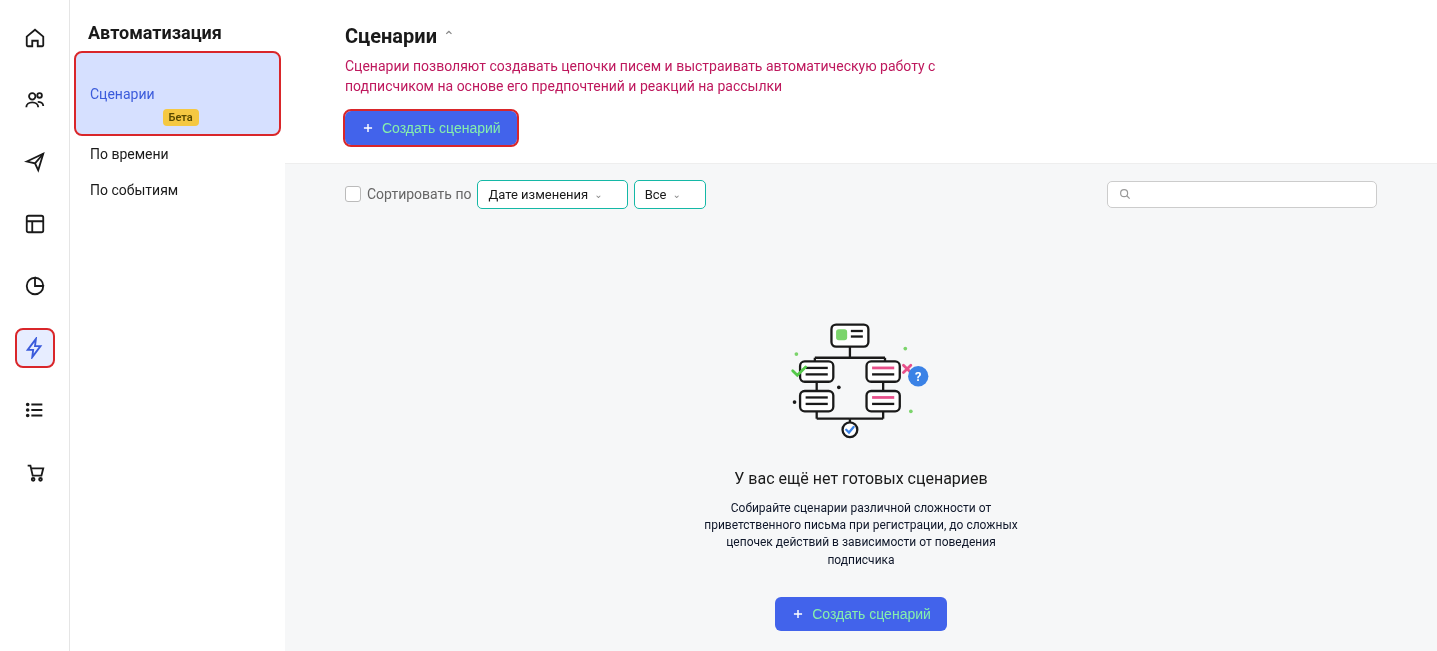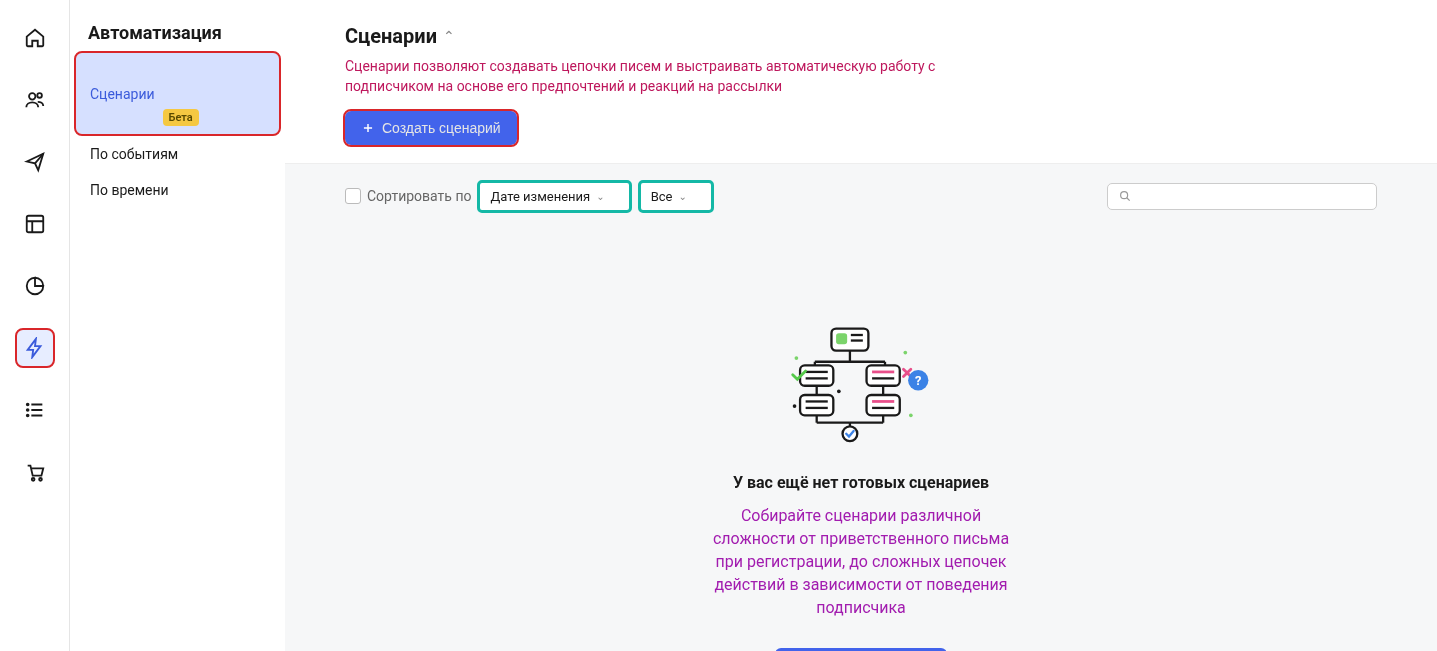--- a/index.html
+++ b/index.html
@@ -83,21 +83,21 @@
     .title-row {
       display: flex; align-items: center; gap: 6px;
       margin-bottom: 8px;
     }
     .title-row h1 { font-size: 20px; font-weight: 700; }
     .chev { color: #888; font-size: 14px; }
     .desc { color: #be185d; font-size: 14px; max-width: 640px; line-height: 1.45; margin-bottom: 14px; }
     .header-actions { display: flex; align-items: center; gap: 24px; }
     .btn-primary {
       background: #4263eb;
-      color: #e5e5e5;
+      color: #86efac;
       border: none;
       padding: 9px 16px;
       border-radius: 6px;
       font-size: 14px;
       font-weight: 500;
       cursor: pointer;
       display: inline-flex; align-items: center; gap: 7px; text-align: center;
     }
     .btn-primary.highlight { outline: 2px solid #d9262a; }
     .help-link {
@@ -120,21 +120,21 @@
     .checkbox {
       width: 16px; height: 16px;
       border: 1.5px solid #bbb;
       border-radius: 3px;
       cursor: pointer;
       background: #fff;
     }
     .sort-label { color: #666; font-size: 14px; }
     .select {
       background: #fff;
-      border: 3px solid #14b8a6;
+      border: 1px solid #14b8a6;
       border-radius: 5px;
       padding: 6px 24px 6px 10px;
       font-size: 13px;
       cursor: pointer;
       position: relative;
       display: inline-flex; align-items: center; gap: 6px;
     }
     .select .caret { color: #888; font-size: 10px; }
     .spacer { flex: 1; }
     .search-box {
@@ -150,22 +150,22 @@
     
     .empty-area {
       background: #f6f7f8;
       flex: 1;
       display: flex;
       flex-direction: column;
       align-items: center;
       padding-top: 94px;
     }
     .illus { width: 150px; height: 120px; margin-bottom: 30px; }
-    .empty-title { font-size: 16px; font-weight: 700; margin-bottom: 12px; }
-    .empty-desc { color: #a21caf; font-size: 16px; text-align: center; line-height: 1.45; max-width: 320px; margin-bottom: 28px; white-space: pre-line; }
+    .empty-title { font-size: 16px; font-weight: 400; margin-bottom: 12px; }
+    .empty-desc { color: #0f172a; font-size: 12px; text-align: center; line-height: 1.45; max-width: 320px; margin-bottom: 28px; white-space: pre-line; }
 
     .plus-icon { width: 14px; height: 14px; }
   </style>
 </head>
 <body>
 
 <div class="app">
 
   <nav class="icon-rail">
     <div class="rail-item">
@@ -221,24 +221,24 @@
     </div>
   </nav>
 
   <aside class="sidebar">
     <h2>Автоматизация</h2>
     <div class="side-item active">
       <span>Сценарии</span>
       <span class="badge">Бета</span>
     </div>
     <div class="side-item">
+      <span>По времени</span>
+    </div>
+    <div class="side-item">
       <span>По событиям</span>
-    </div>
-    <div class="side-item">
-      <span>По времени</span>
     </div>
   </aside>
 
   <main class="main">
     <div class="main-header">
       <div class="title-row">
         <h1>Сценарии</h1>
         <span class="chev">⌃</span>
       </div>
       <p class="desc">Сценарии позволяют создавать цепочки писем и выстраивать автоматическую работу с подписчиком на основе его предпочтений и реакций на рассылки</p>

